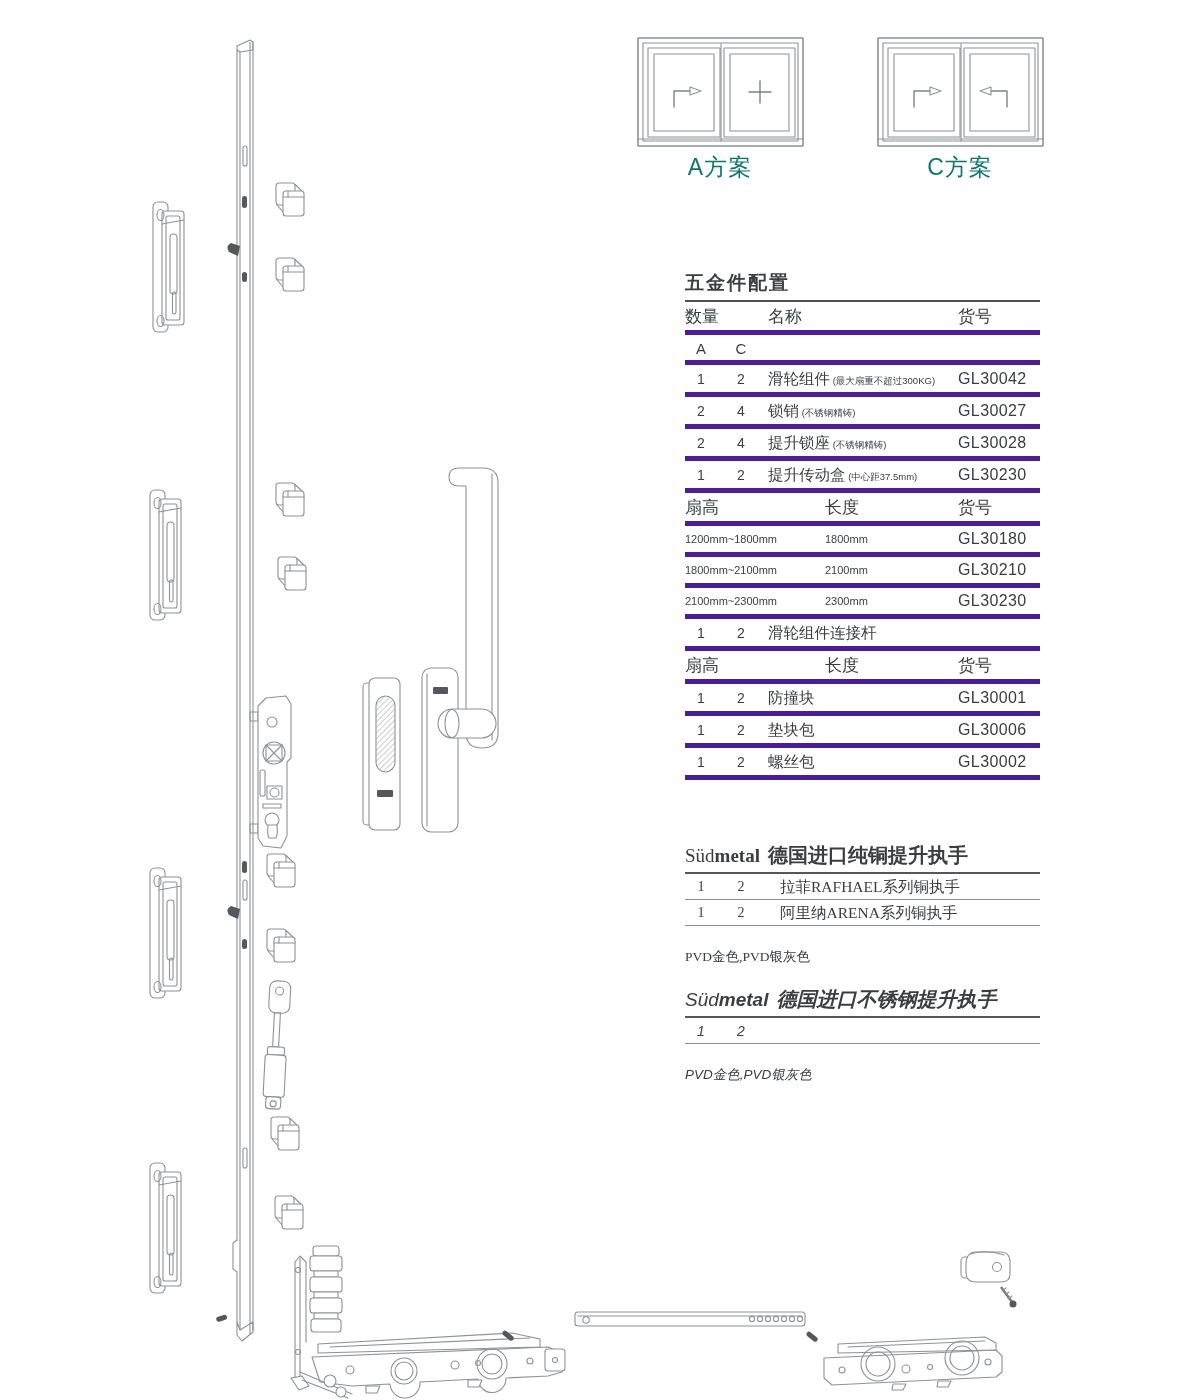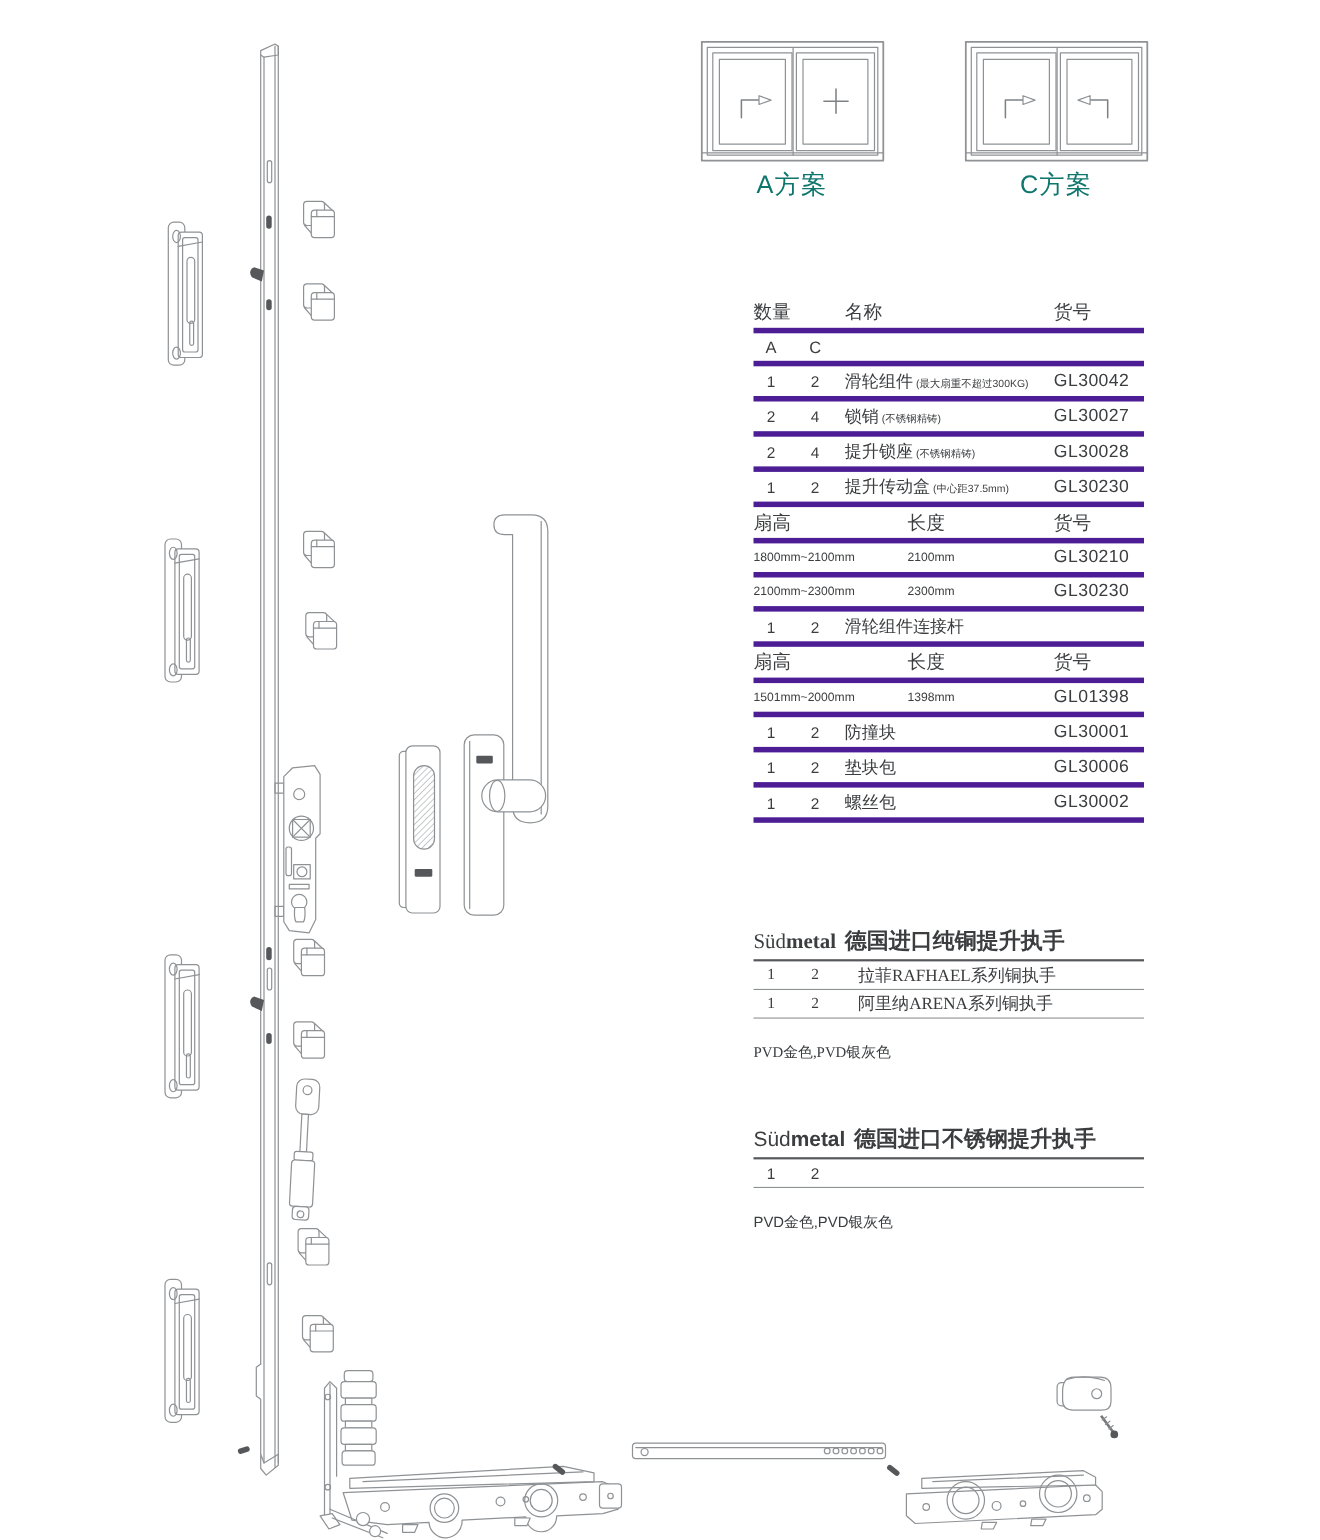--- a/index.html
+++ b/index.html
@@ -291,20 +291,21 @@
         <path class="lnA" d="M1007,107 V91 H991"></path>
         <path class="wh" d="M991,87 L980,91 L991,95 Z"></path>
       </g>
     </g>
   </svg>
 
   <div class="wlabel" style="left:640px;top:152px;">A方案</div>
   <div class="wlabel" style="left:880px;top:152px;">C方案</div>
 
   <div class="tbl">
+    <div class="tbl-title">五金件配置</div>
     <div class="row hrow">
       <span class="ch-qty">数量</span>
       <span class="ch-name">名称</span>
       <span class="ch-code">货号</span>
     </div>
     <div class="row acrow">
       <span class="ca">A</span>
       <span class="cc">C</span>
     </div>
     <div>
@@ -331,43 +332,43 @@
           <span class="cc">2</span>
           <span class="cn">提升传动盒<small> (中心距37.5mm)</small></span>
           <span class="ccode">GL30230</span>
         </div>
         <div class="row subhead">
           <span class="cfan">扇高</span>
           <span class="clen">长度</span>
           <span class="ccode">货号</span>
         </div>
         <div class="row size">
+          <span class="cfan">1200mm~1800mm</span>
+          <span class="clen">1800mm</span>
+          <span class="ccode">GL30180</span>
+        </div>
+        <div class="row size">
           <span class="cfan">1800mm~2100mm</span>
           <span class="clen">2100mm</span>
           <span class="ccode">GL30210</span>
         </div>
         <div class="row size">
           <span class="cfan">2100mm~2300mm</span>
           <span class="clen">2300mm</span>
           <span class="ccode">GL30230</span>
         </div>
         <div class="row item">
           <span class="ca">1</span>
           <span class="cc">2</span>
           <span class="cn">滑轮组件连接杆</span>
         </div>
         <div class="row subhead">
           <span class="cfan">扇高</span>
           <span class="clen">长度</span>
           <span class="ccode">货号</span>
-        </div>
-        <div class="row size">
-          <span class="cfan">1501mm~2000mm</span>
-          <span class="clen">1398mm</span>
-          <span class="ccode">GL01398</span>
         </div>
         <div class="row item">
           <span class="ca">1</span>
           <span class="cc">2</span>
           <span class="cn">防撞块</span>
           <span class="ccode">GL30001</span>
         </div>
         <div class="row item">
           <span class="ca">1</span>
           <span class="cc">2</span>
@@ -395,21 +396,21 @@
         </div>
         <div class="row">
           <span class="ca">1</span>
           <span class="cc">2</span>
           <span class="cn">阿里纳ARENA系列铜执手</span>
         </div>
       </div>
     <div class="sec-note">PVD金色,PVD银灰色</div>
   </div>
 
-  <div class="sec" style="top:1022px;">
+  <div class="sec" style="top:986px;font-style:italic;">
     <div class="sec-title">
       <span class="brand-l">Süd</span><span class="brand-b">metal</span><span class="sec-cn">德国进口不锈钢提升执手</span>
     </div>
     <div>
         <div class="row">
           <span class="ca">1</span>
           <span class="cc">2</span>
         </div>
       </div>
     <div class="sec-note">PVD金色,PVD银灰色</div>

